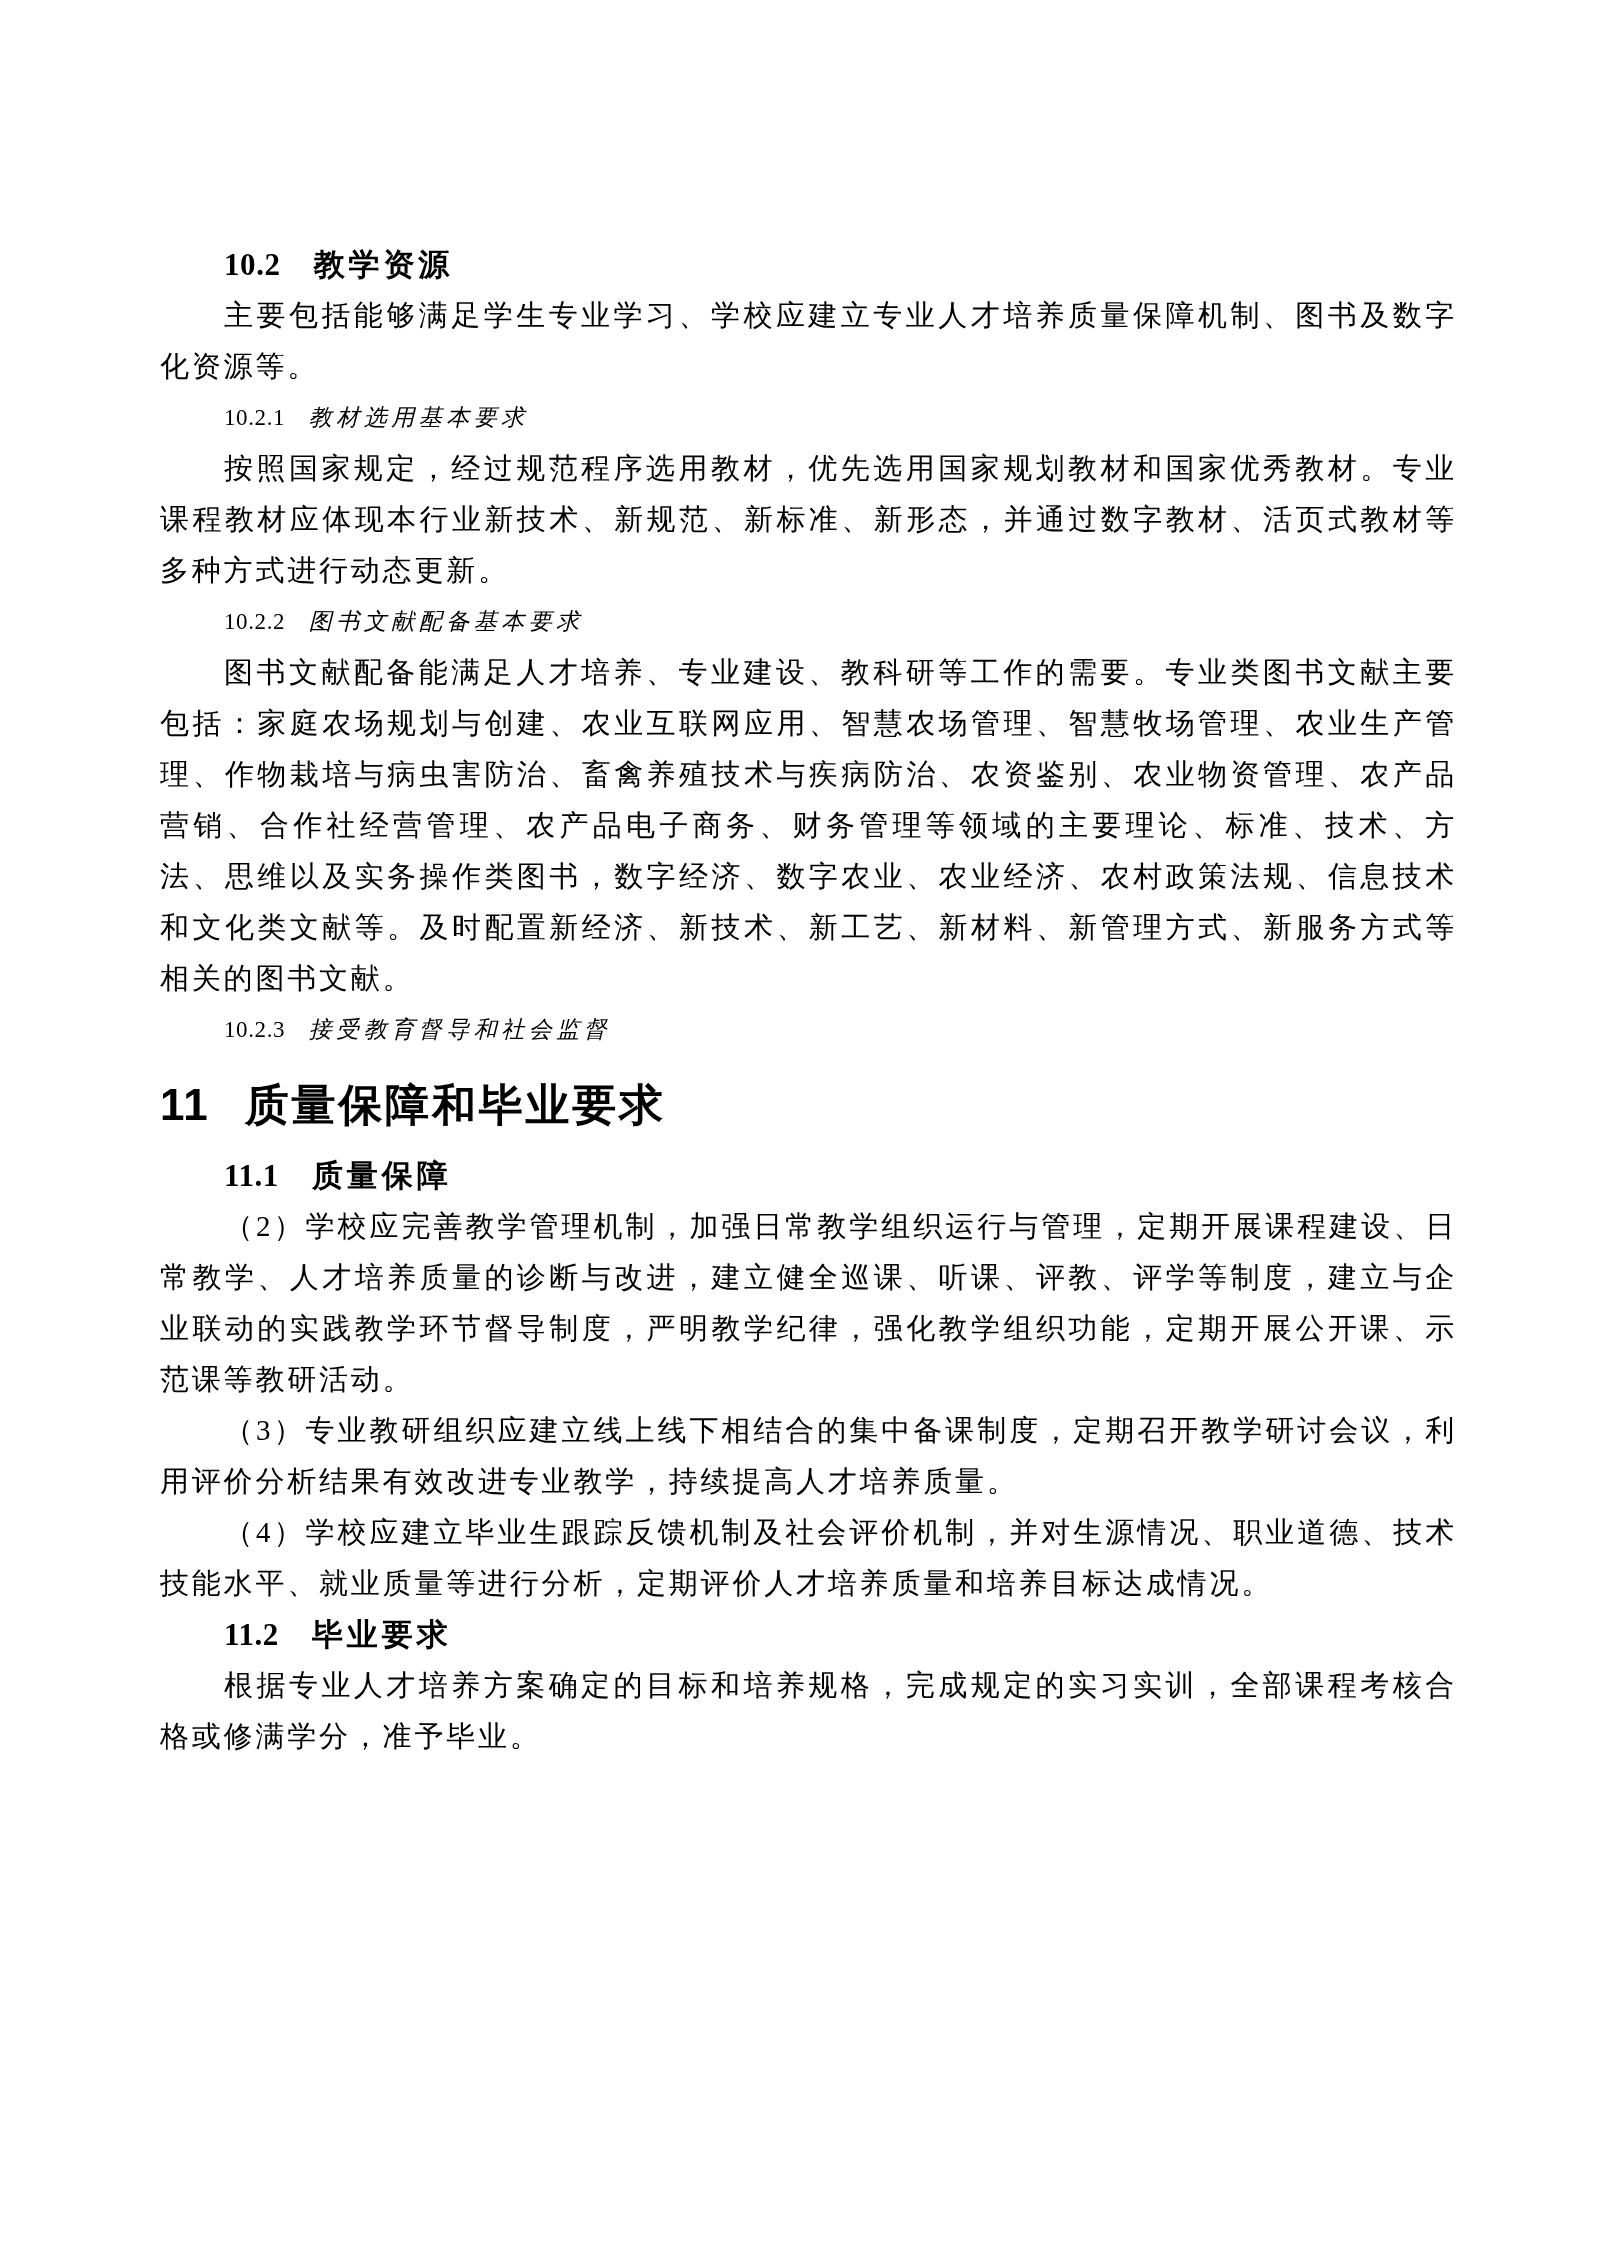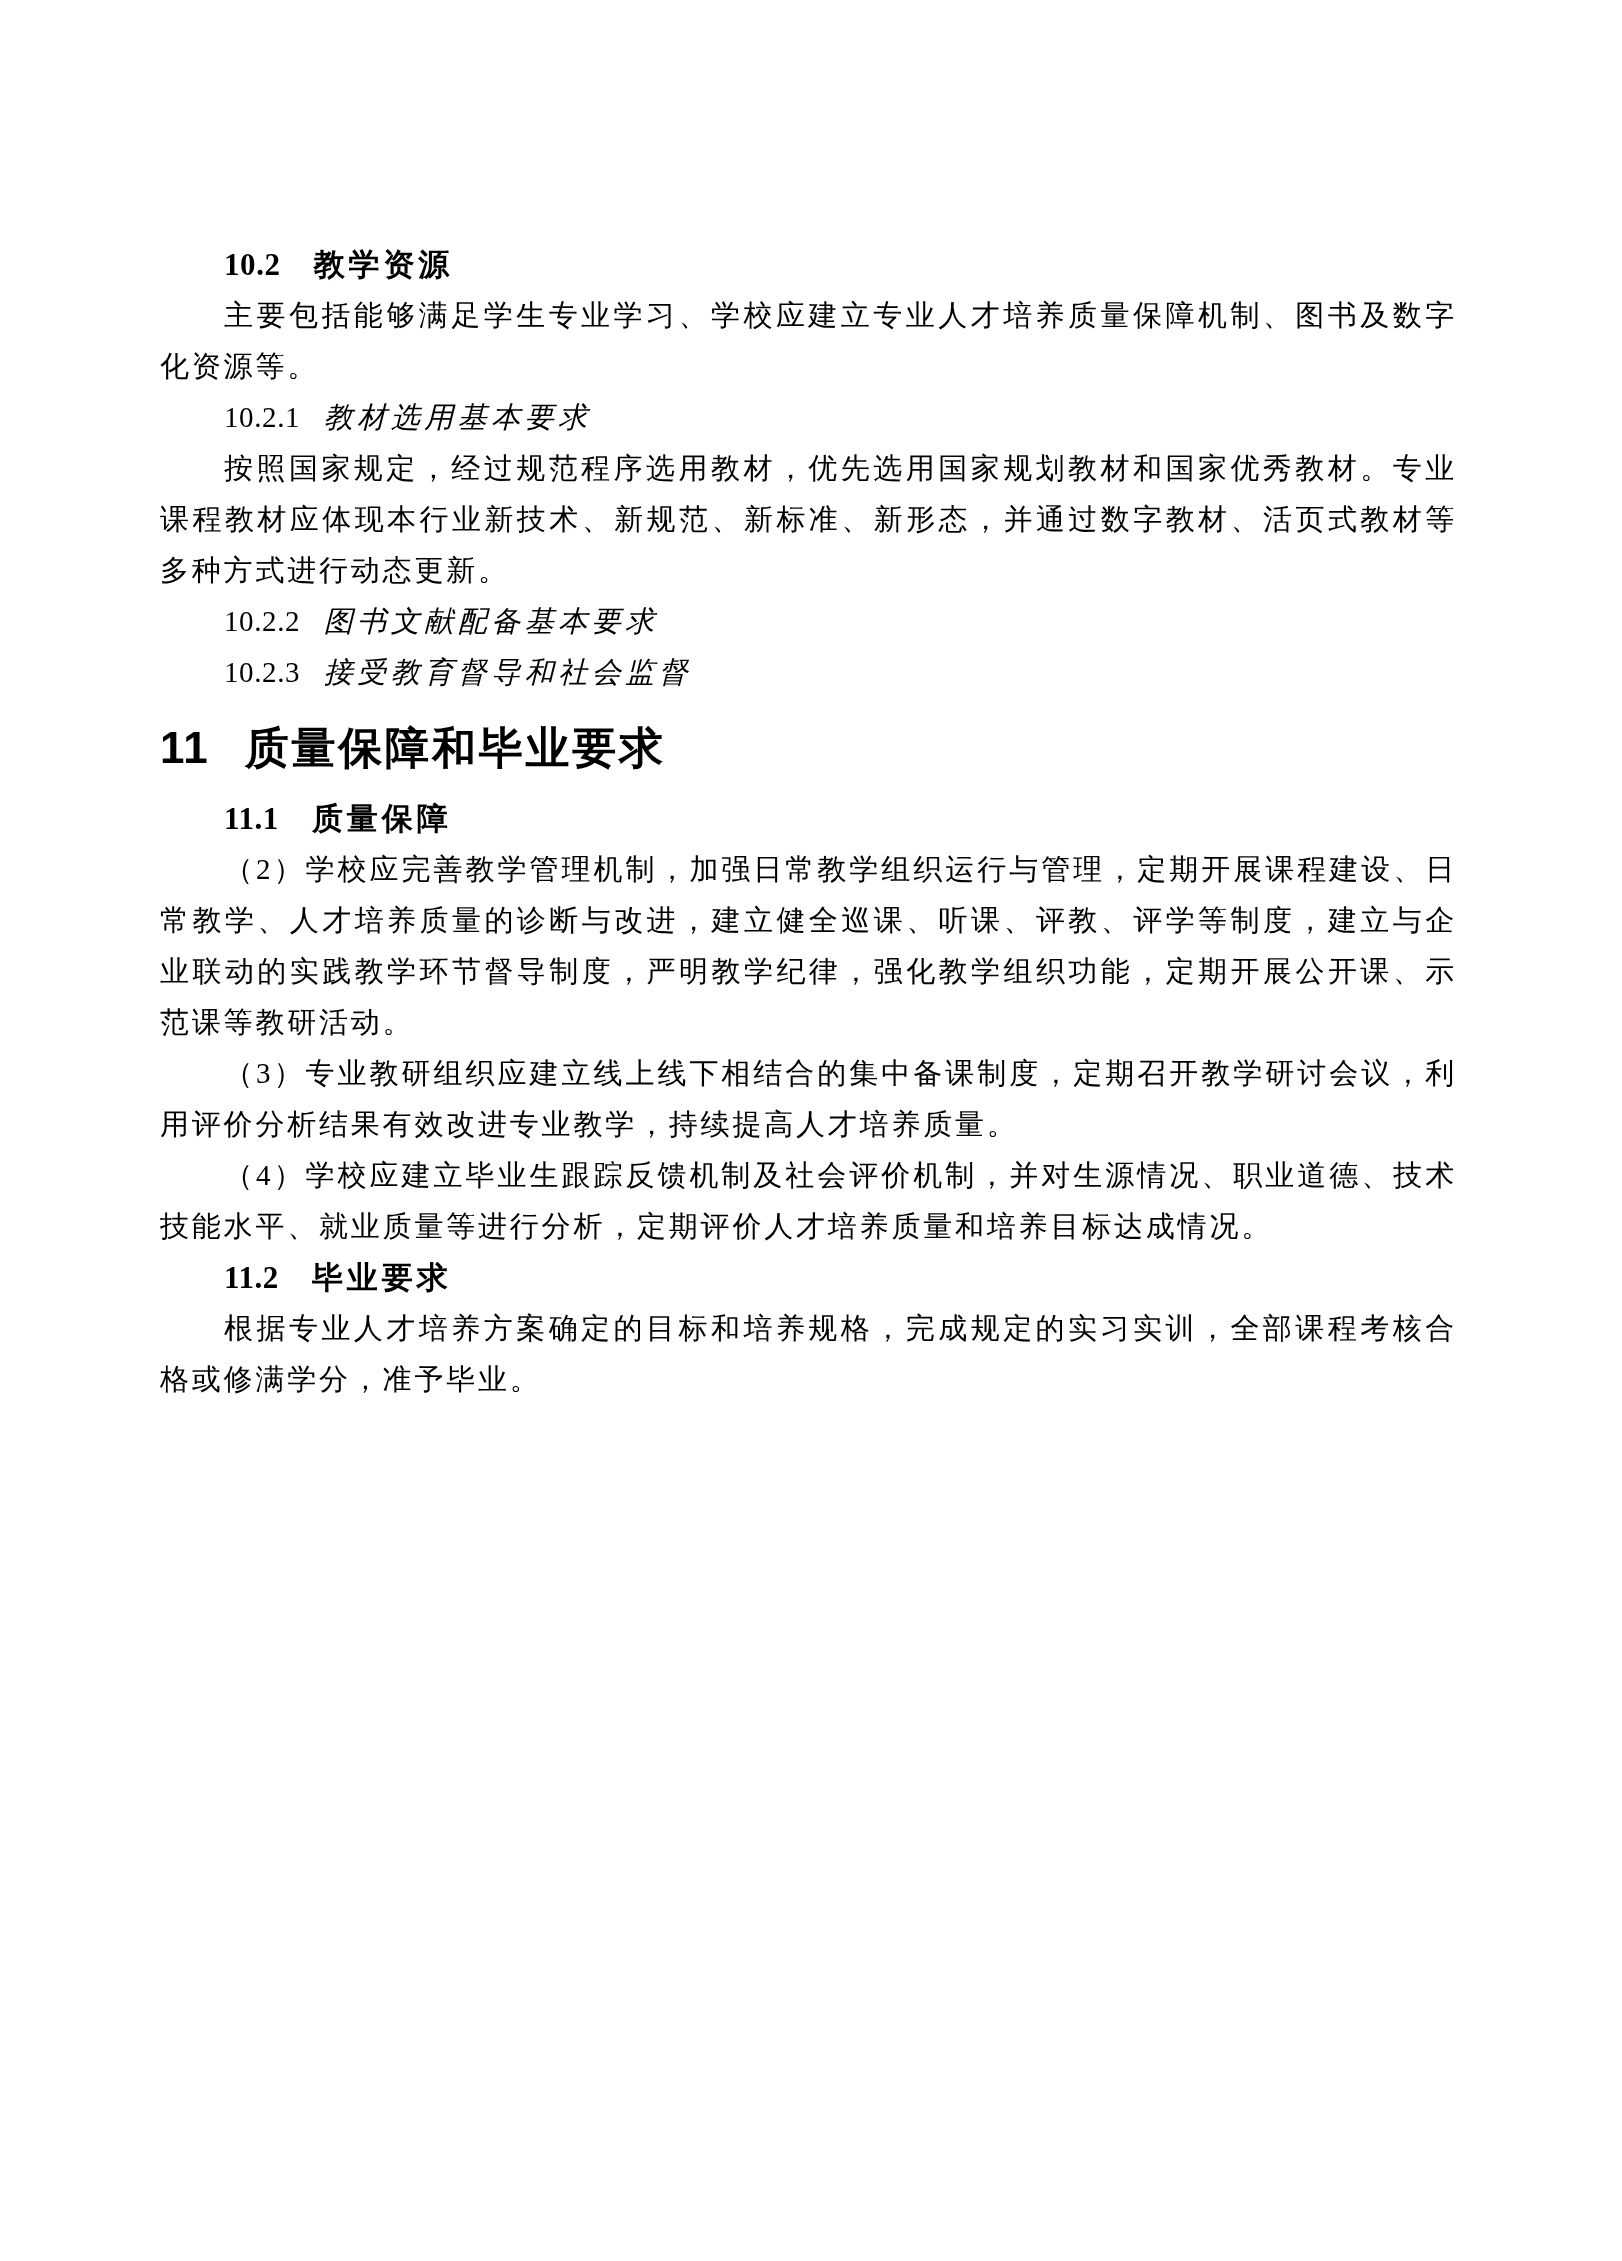--- a/index.html
+++ b/index.html
@@ -62,21 +62,21 @@
     margin-right: 33px;
   }
   .heading.h3 .title {
     letter-spacing: 3.9px;
   }
 
   
   .heading.h4 {
     padding-left: 64px;
     font-weight: normal;
-    font-size: 29px;
+    font-size: 23px;
   }
   .heading.h4 .num {
     letter-spacing: 0.6px;
     margin-right: 23.6px;
   }
   .heading.h4 .title {
     font-style: italic;
     letter-spacing: 4.5px;
   }
 
@@ -97,20 +97,21 @@
 </head>
 <body>
 
 <div class="page" style="background: rgb(255, 255, 255); color: rgb(0, 0, 0);">
   <main id="doc">
       <div class="heading h3"><span class="num">10.2</span><span class="title">教学资源</span></div>
       <p class="body-paragraph">主要包括能够满足学生专业学习、学校应建立专业人才培养质量保障机制、图书及数字化资源等。</p>
       <div class="heading h4"><span class="num">10.2.1</span><span class="title">教材选用基本要求</span></div>
       <p class="body-paragraph">按照国家规定，经过规范程序选用教材，优先选用国家规划教材和国家优秀教材。专业课程教材应体现本行业新技术、新规范、新标准、新形态，并通过数字教材、活页式教材等多种方式进行动态更新。</p>
       <div class="heading h4"><span class="num">10.2.2</span><span class="title">图书文献配备基本要求</span></div>
+      <p class="body-paragraph">图书文献配备能满足人才培养、专业建设、教科研等工作的需要。专业类图书文献主要包括：家庭农场规划与创建、农业互联网应用、智慧农场管理、智慧牧场管理、农业生产管理、作物栽培与病虫害防治、畜禽养殖技术与疾病防治、农资鉴别、农业物资管理、农产品营销、合作社经营管理、农产品电子商务、财务管理等领域的主要理论、标准、技术、方法、思维以及实务操作类图书，数字经济、数字农业、农业经济、农村政策法规、信息技术和文化类文献等。及时配置新经济、新技术、新工艺、新材料、新管理方式、新服务方式等相关的图书文献。</p>
       <div class="heading h4"><span class="num">10.2.3</span><span class="title">接受教育督导和社会监督</span></div>
       <div class="heading h2"><span class="num">11</span><span class="title">质量保障和毕业要求</span></div>
       <div class="heading h3"><span class="num">11.1</span><span class="title">质量保障</span></div>
       <p class="body-paragraph">（2）学校应完善教学管理机制，加强日常教学组织运行与管理，定期开展课程建设、日常教学、人才培养质量的诊断与改进，建立健全巡课、听课、评教、评学等制度，建立与企业联动的实践教学环节督导制度，严明教学纪律，强化教学组织功能，定期开展公开课、示范课等教研活动。</p>
       <p class="body-paragraph">（3）专业教研组织应建立线上线下相结合的集中备课制度，定期召开教学研讨会议，利用评价分析结果有效改进专业教学，持续提高人才培养质量。</p>
       <p class="body-paragraph">（4）学校应建立毕业生跟踪反馈机制及社会评价机制，并对生源情况、职业道德、技术技能水平、就业质量等进行分析，定期评价人才培养质量和培养目标达成情况。</p>
       <div class="heading h3"><span class="num">11.2</span><span class="title">毕业要求</span></div>
       <p class="body-paragraph">根据专业人才培养方案确定的目标和培养规格，完成规定的实习实训，全部课程考核合格或修满学分，准予毕业。</p>
     </main>
   <div class="page-footer">

